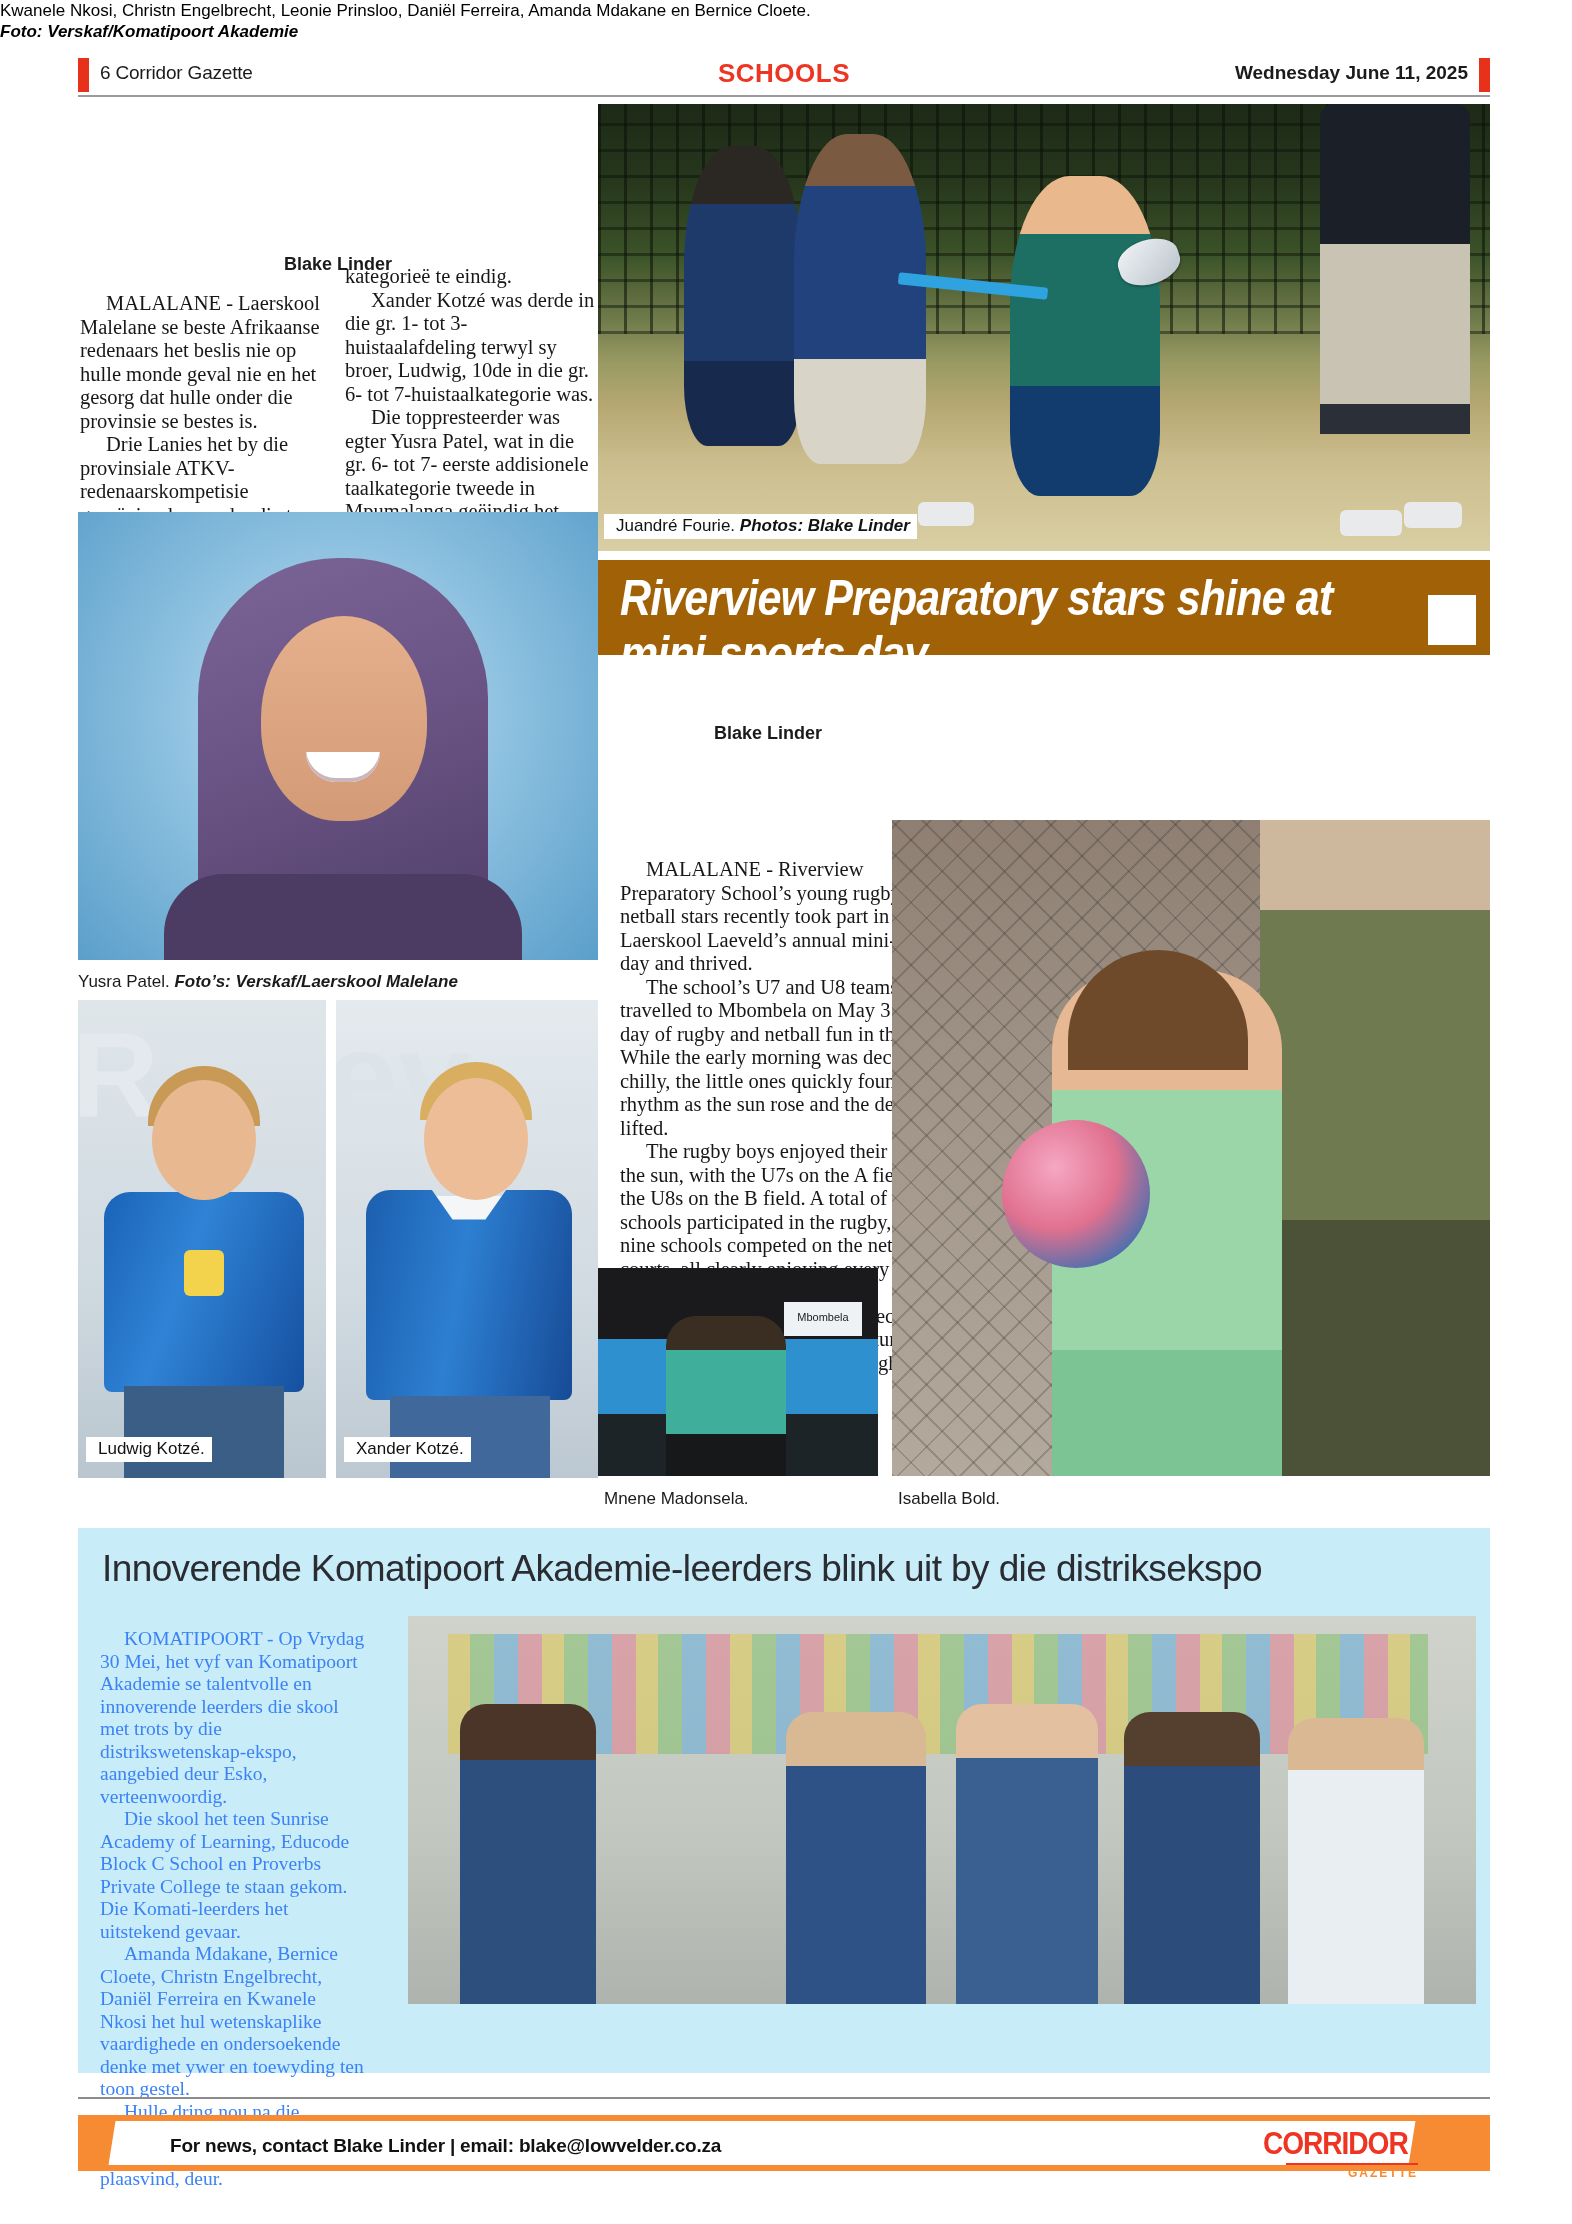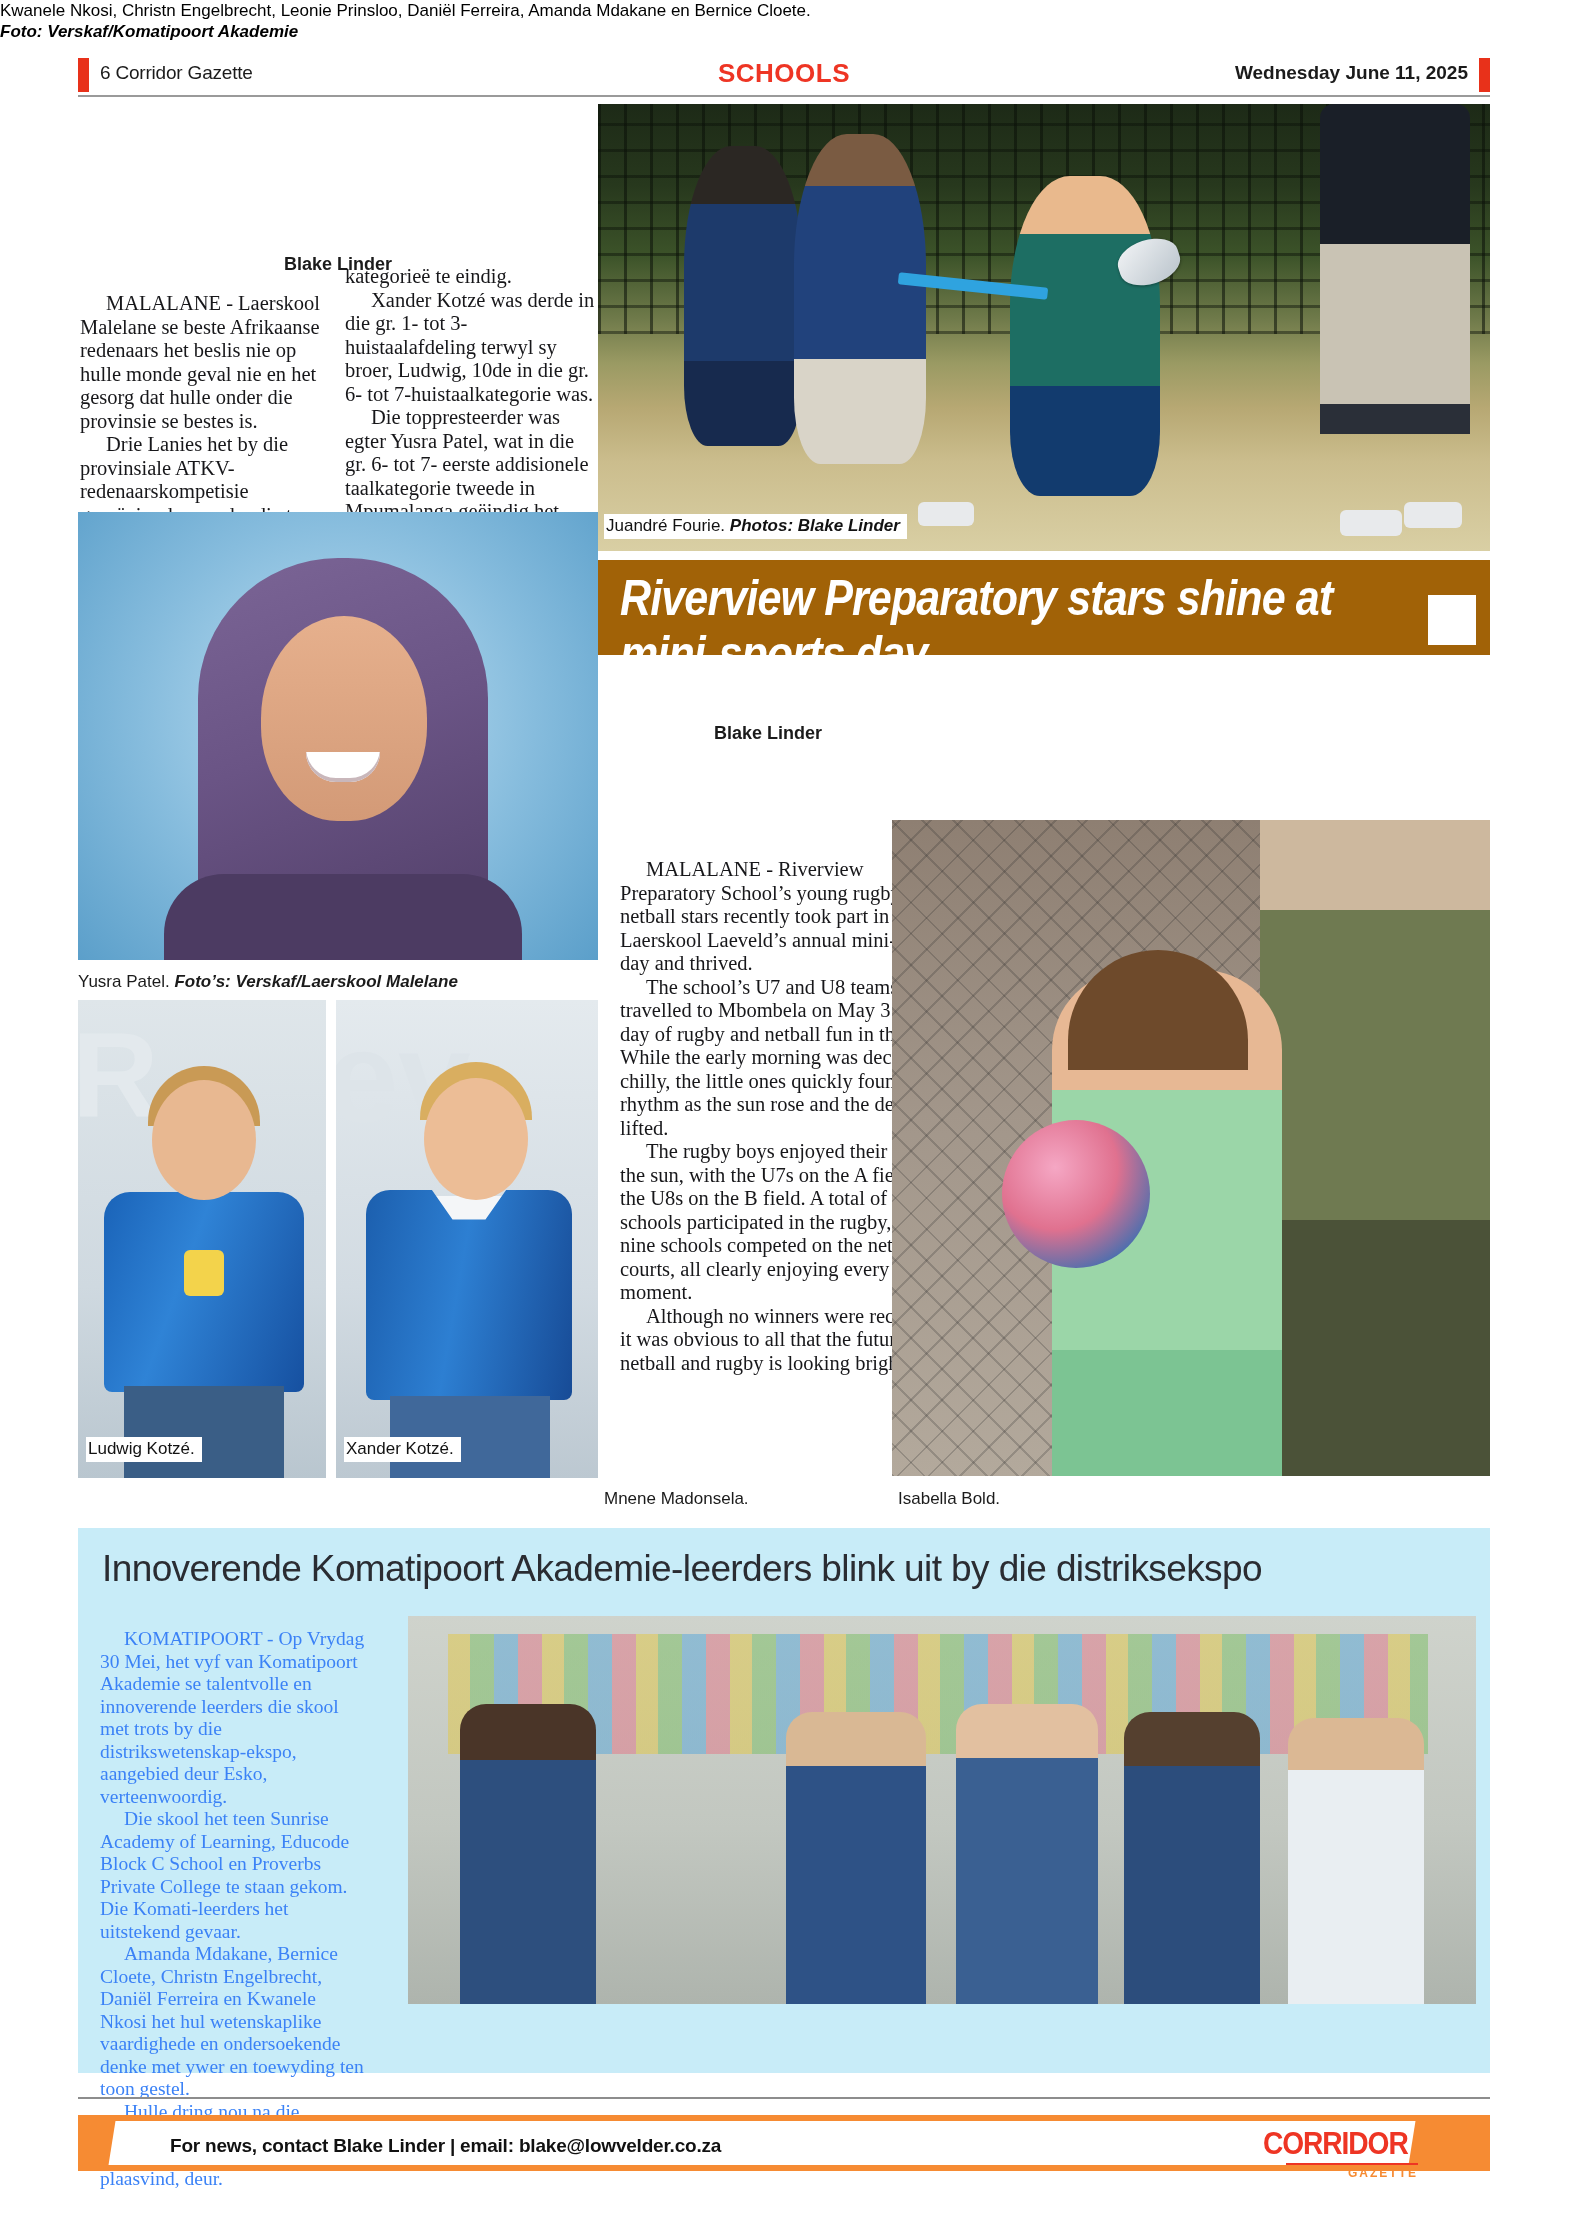--- a/index.html
+++ b/index.html
@@ -29,21 +29,21 @@
   .col-a1-1 { position:absolute; left:80px; top:292px; width:250px; }
   .col-a1-2 { position:absolute; left:345px; top:265px; width:253px; }
   .bodytext { font-family:"Liberation Serif", serif; font-size:20.5px; line-height:23.5px; color:#17171a; text-align:left; }
   .bodytext p { text-indent:26px; }
   .bodytext p.noindent { text-indent:0; }
 
   
   .ph { position:absolute; overflow:hidden; background:#b9c3c9; }
   .cap { position:absolute; font-size:17px; color:#1b1b1b; }
   .cap b, .capital-b { font-weight:700; font-style:italic; }
-  .cap-inset { position:absolute; background:#fff; font-size:17px; color:#121212; padding:2px 7px 3px 2px; }
+  .cap-inset { position:absolute; background:#fff; font-size:17px; color:#121212; padding:2px 7px 3px 12px; }
 
   
   .hero { left:598px; top:104px; width:892px; height:447px; }
   .hero-sky { position:absolute; inset:0; background:
       linear-gradient(to bottom,#1d2a17 0%,#27381d 18%,#3c5329 34%,#6f7a4a 48%,#9a9a63 58%,#b7a873 68%,#cbbd8d 80%,#d9cfa4 100%); }
   .hero-fence { position:absolute; left:0; top:0; width:100%; height:230px;
       background: repeating-linear-gradient(90deg, rgba(10,16,8,.55) 0 3px, rgba(255,255,255,0) 3px 26px),
                   repeating-linear-gradient(0deg, rgba(10,16,8,.45) 0 3px, rgba(255,255,255,0) 3px 26px); }
   .kid { position:absolute; border-radius:40% 40% 20% 20%; }
   .hero-adult { position:absolute; right:20px; top:0; width:150px; height:330px;
@@ -242,20 +242,27 @@
     <div class="xan-bg"></div>
     <div class="xan-text">ev</div>
     <div class="xan-shirt"></div>
     <div class="xan-jacket"></div>
     <div class="xan-hair"></div>
     <div class="xan-head"></div>
     <div class="xan-jeans"></div>
   </div>
   <div class="cap-inset cap-xan">Xander Kotzé.</div>
 
+  <div class="ph mnene">
+    <div class="mn-bg"></div>
+    <div class="mn-sign">
+      <span>Mbombela</span>
+    </div>
+    <div class="mn-kid"></div>
+  </div>
   <div class="cap cap-mn">Mnene Madonsela.</div>
 
   <div class="ph isabella">
     <div class="is-bg"></div>
     <div class="is-fence"></div>
     <div class="is-coach"></div>
     <div class="is-girl"></div>
     <div class="is-hair"></div>
     <div class="is-ball"></div>
   </div>

